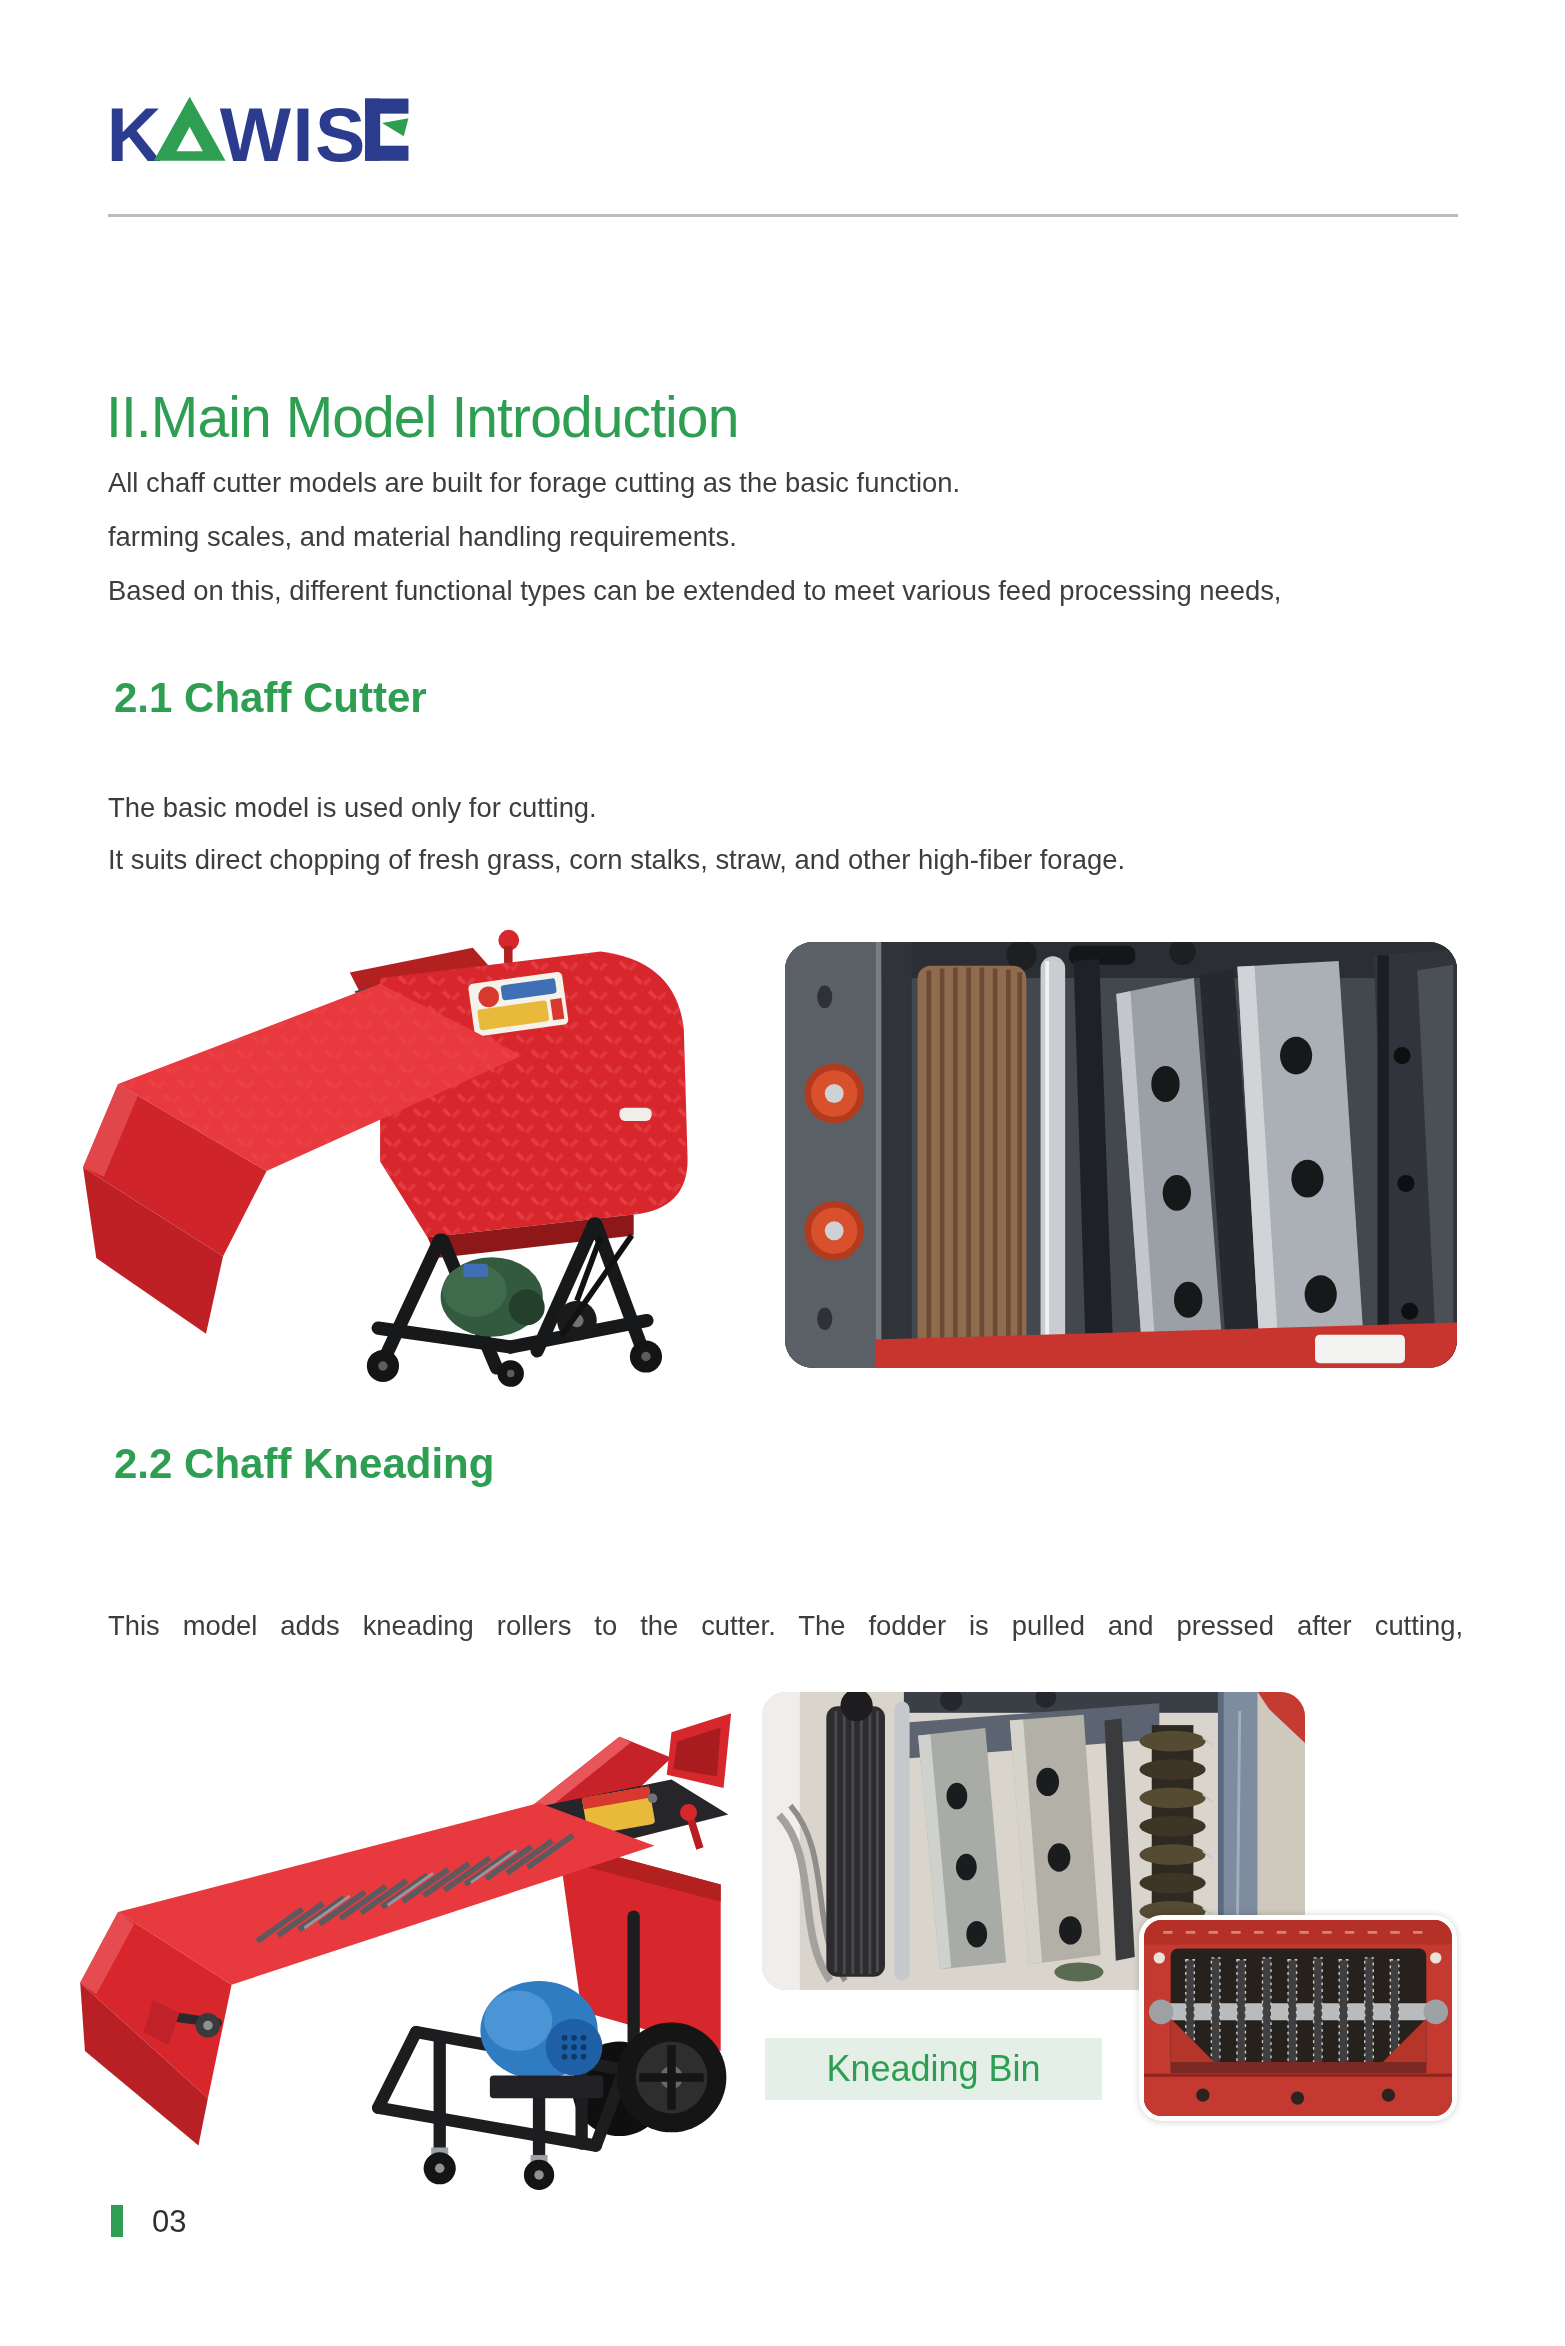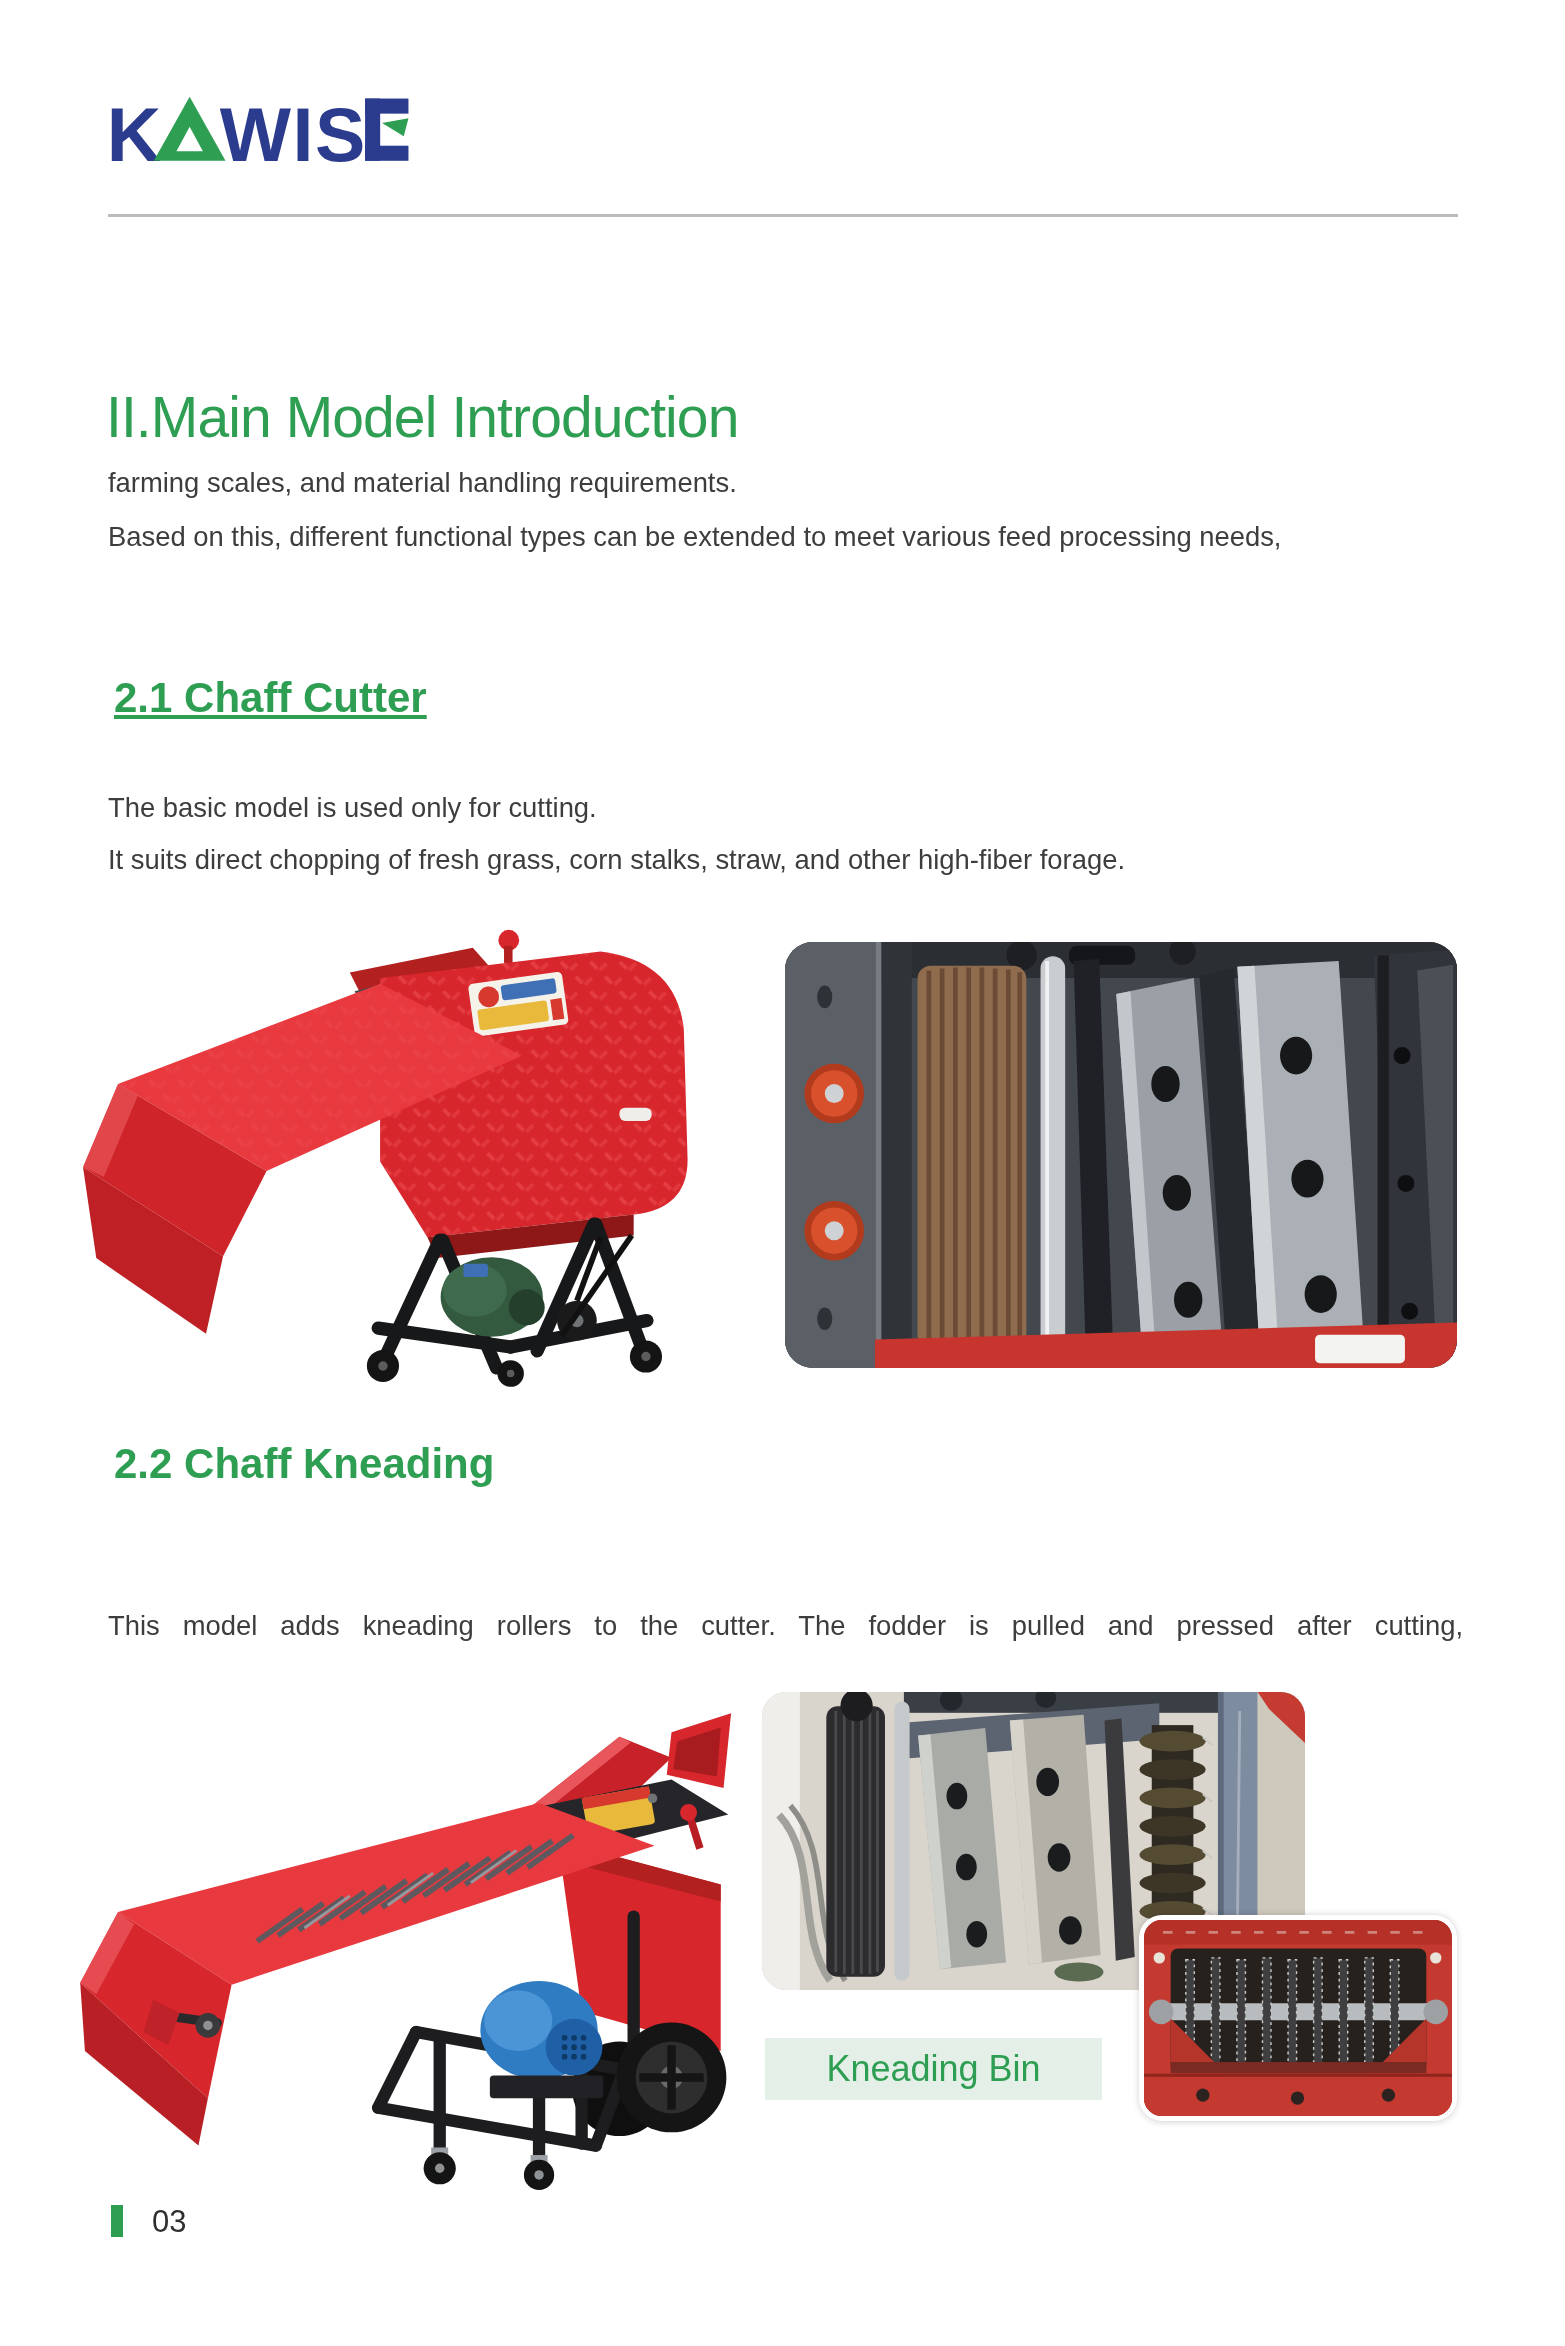--- a/index.html
+++ b/index.html
@@ -57,25 +57,26 @@
         <polygon points="292,34 320,29 315,48" fill="#2E9E52"></polygon>
       </g>
     </svg>
   </div>
 
   <div class="abs divider" style="left:108px;top:214px;width:1350px;"></div>
 
   <div class="abs doc-title" style="left:106px;top:343px;">II.Main Model Introduction</div>
 
   <div class="abs para" style="left:108px;top:456px;width:1355px;">
+    <div class="line">All chaff cutter models are built for forage cutting as the basic function.</div>
     <div class="line">farming scales, and material handling requirements.</div>
     <div class="line">Based on this, different functional types can be extended to meet various feed processing needs,</div>
   </div>
 
-  <div class="abs sec-heading" style="left:114px;top:674px;text-decoration:underline;">2.1 Chaff Cutter</div>
+  <div class="abs sec-heading" style="left:114px;top:674px;">2.1 Chaff Cutter</div>
 
   <div class="abs para" style="left:108px;top:782px;width:1355px;">
     <div class="line" style="line-height:52px;">The basic model is used only for cutting.</div>
     <div class="line" style="line-height:52px;">It suits direct chopping of fresh grass, corn stalks, straw, and other high-fiber forage.</div>
   </div>
 
   <div class="abs" style="left:66px;top:923px;">
     <svg width="667" height="464" viewBox="0 0 705 490">
       <defs>
         <pattern id="dp1" width="22" height="22" patternUnits="userSpaceOnUse" patternTransform="rotate(45)">

